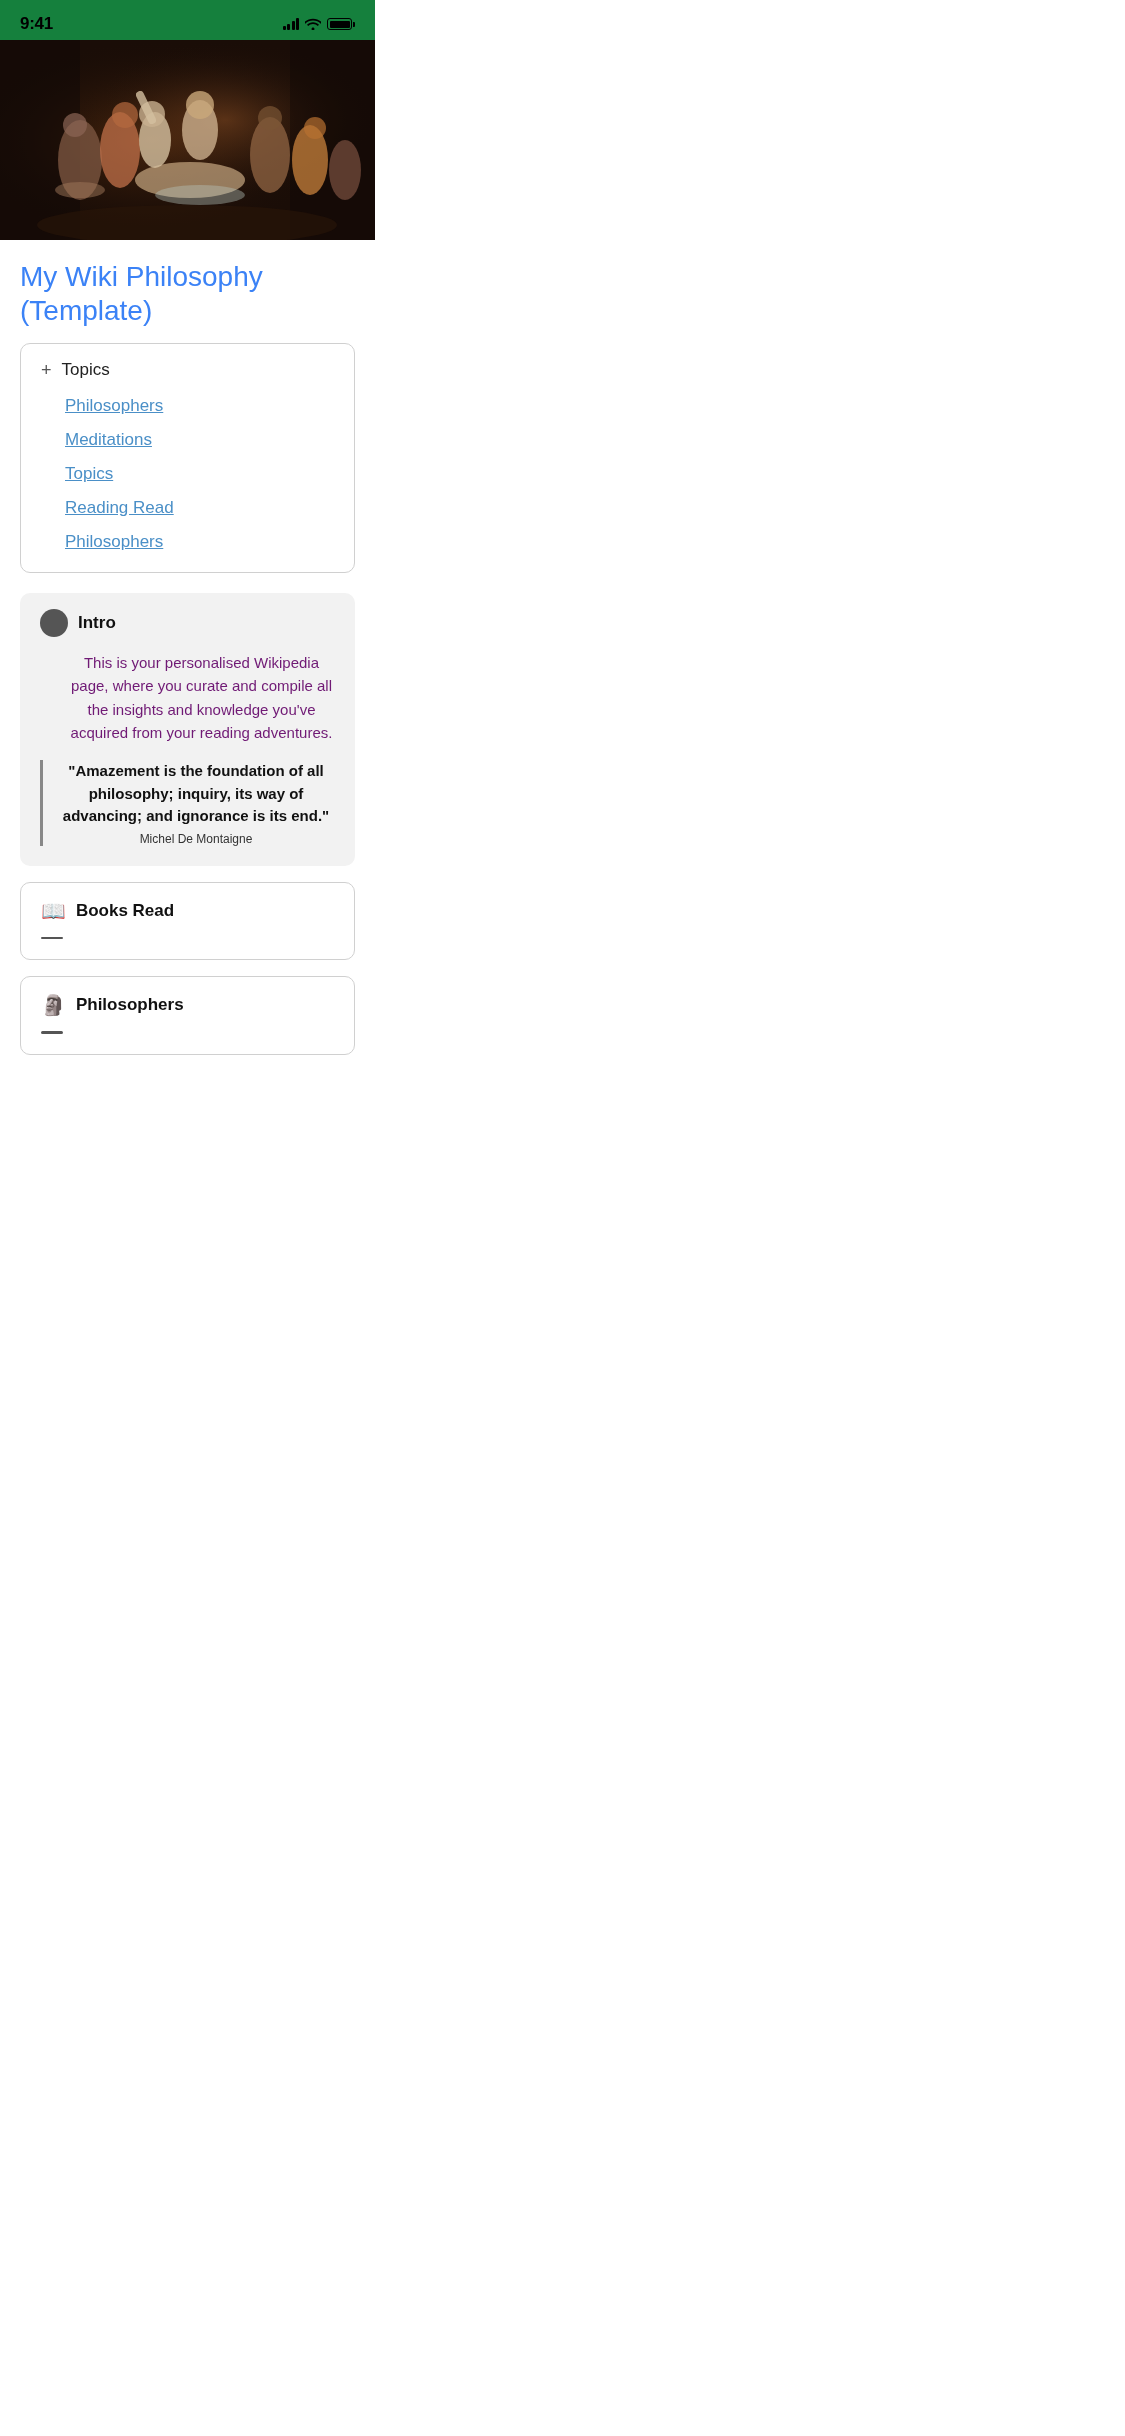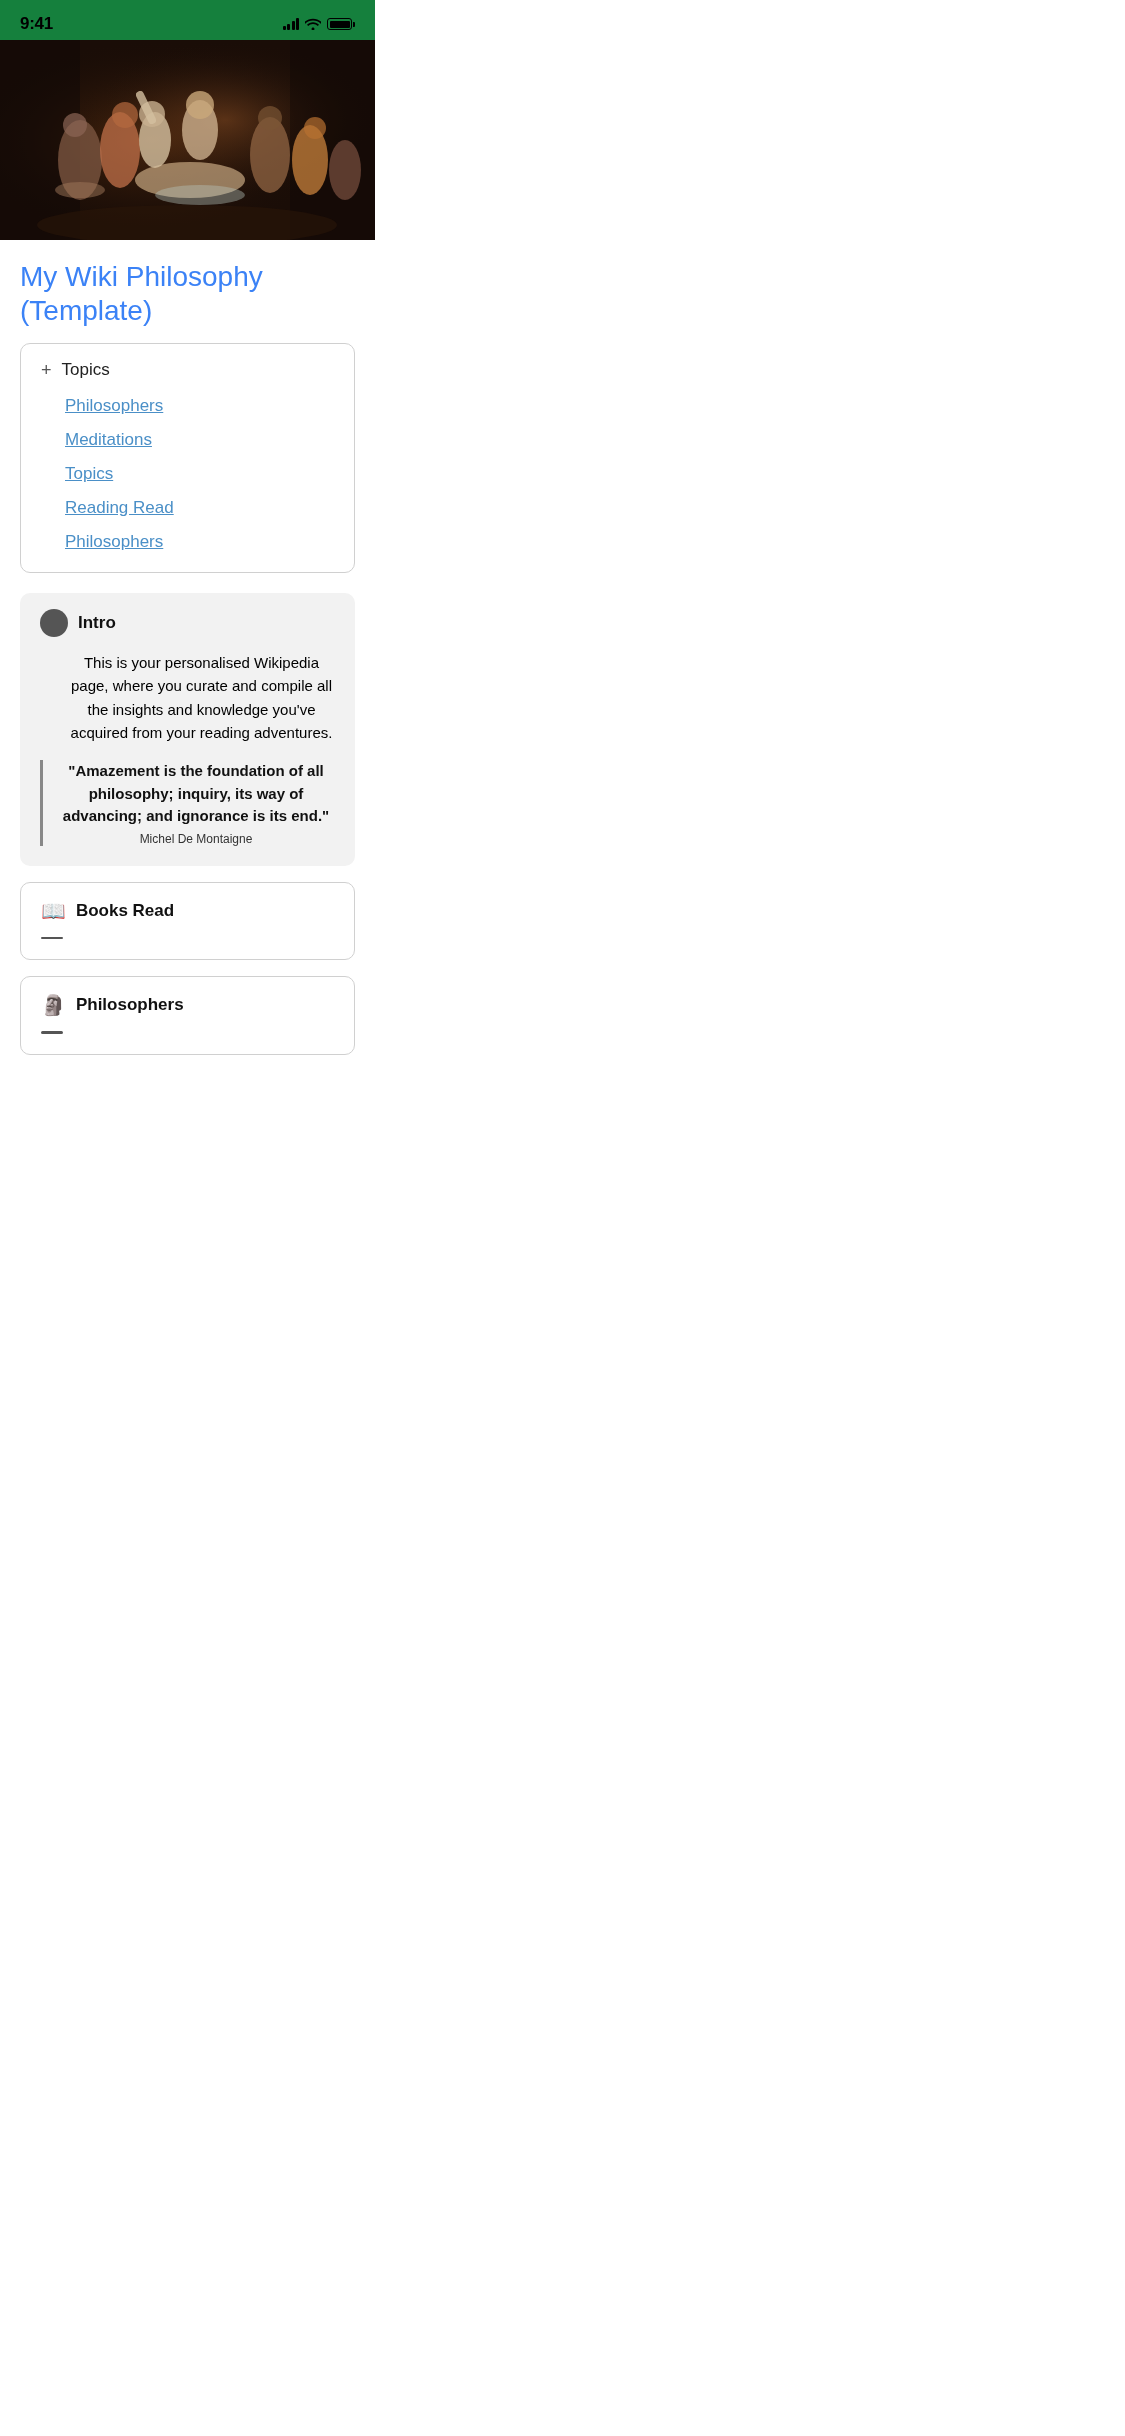--- a/index.html
+++ b/index.html
@@ -194,21 +194,21 @@
     }
 
     .section-title {
       font-size: 17px;
       font-weight: 700;
       color: #111;
     }
 
     .section-body-text {
       font-size: 15px;
-      color: #000000;
+      color: #701a75;
       line-height: 1.55;
       margin-bottom: 16px;
       margin-left: 28px;
     }
 
     .blockquote {
       border-left: 3px solid #888;
       padding-left: 14px;
       margin-left: 0;
     }

